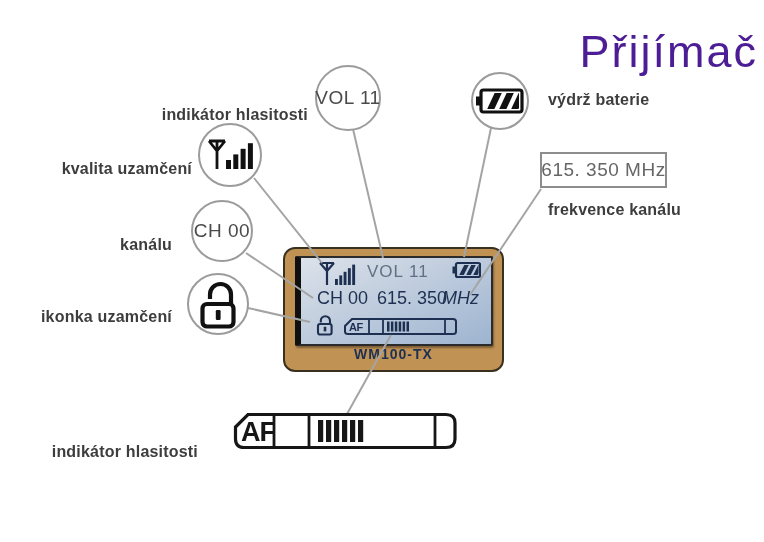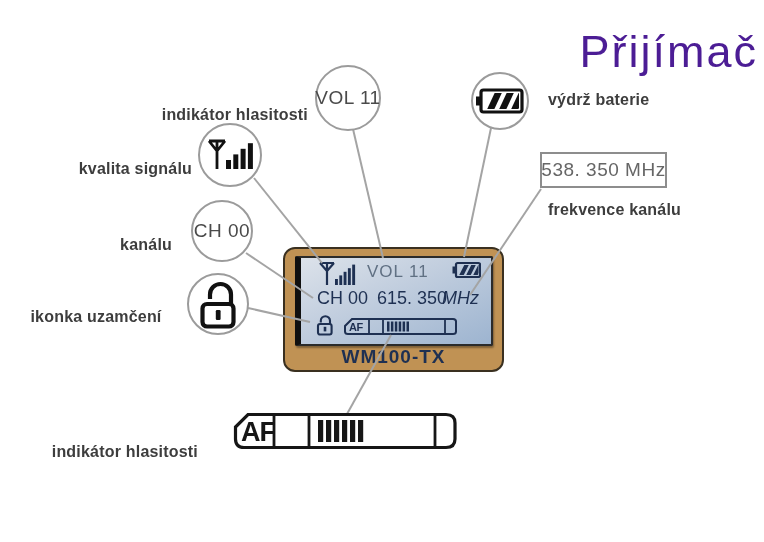--- a/index.html
+++ b/index.html
@@ -45,21 +45,21 @@
   .lcd-row2 { position:absolute; left:0; top:30px; width:100%; font-size:18px; color:#1e3052; white-space:nowrap; }
   .lcd-ch { position:absolute; left:16px; }
   .lcd-freq { position:absolute; left:76px; }
   .lcd-mhz { position:absolute; left:141px;font-style:italic; }
   .lcd-antenna { position:absolute; left:17px; top:2px; }
   .lcd-batt { position:absolute; left:151px; top:3px; }
   .lcd-lock { position:absolute; left:15px; top:57px; }
   .lcd-meter { position:absolute; left:43px; top:60px; }
   .model {
     position:absolute; left:0; right:0; top:97px; text-align:center;
-    font-size:19px; font-weight:bold; color:#1e3052; letter-spacing:1px;
+    font-size:14px; font-weight:bold; color:#1e3052; letter-spacing:1px;
   }
   .big-meter { position:absolute; left:233px; top:412px; z-index:2; }
 </style>
 </head>
 <body>
 
 <div class="stage">
 
   <div class="title">Přijímač</div>
 
@@ -128,23 +128,23 @@
       <line x1="353" y1="129" x2="383" y2="258"></line>
       <line x1="491" y1="128" x2="464" y2="257"></line>
       <line x1="246" y1="253" x2="313" y2="298"></line>
       <line x1="541" y1="189" x2="470" y2="295"></line>
       <line x1="248" y1="308" x2="310" y2="322"></line>
       <line x1="347" y1="414" x2="391" y2="335"></line>
     </g>
   </svg>
 
   <div class="lbl r" style="left:130px; top:90px; width:178px;">indikátor hlasitosti</div>
-  <div class="lbl r" style="left:58px; top:144px; width:134px;">kvalita signálu</div>
+  <div class="lbl r" style="left:58px; top:144px; width:134px;">kvalita uzamčení</div>
   <div class="lbl r" style="left:78px; top:220px; width:94px;">kanálu</div>
-  <div class="lbl r" style="left:20px; top:292px; width:152px;text-align:center;">ikonka uzamčení</div>
+  <div class="lbl r" style="left:20px; top:292px; width:152px;">ikonka uzamčení</div>
   <div class="lbl r" style="left:40px; top:427px; width:158px;">indikátor hlasitosti</div>
 
   <div class="lbl" style="left:548px; top:91px; width:150px;">výdrž baterie</div>
   <div class="lbl" style="left:548px; top:201px; width:170px;">frekvence kanálu</div>
 
   <div class="circle" style="left:315px; top:65px; width:66px; height:66px;">
     <span class="val">VOL 11</span>
   </div>
 
   <div class="circle" style="left:471px; top:72px; width:58px; height:58px;">
@@ -182,21 +182,21 @@
 
   <div class="circle" style="left:187px; top:273px; width:62px; height:62px;">
     <svg width="46" height="52" viewBox="0 0 46 52">
       <path d="M36,26 V16.5 A10.5,10.5 0 0 0 15,16.5 V21" stroke="#111" stroke-width="4.2" fill="none"></path>
       <rect x="7.5" y="26" width="31" height="22.5" rx="4.5" stroke="#111" stroke-width="4.2" fill="none"></rect>
       <rect x="20.8" y="32" width="4.8" height="10" rx="1.2" fill="#111"></rect>
     </svg>
   </div>
 
   <div class="freq-box">
-    <span>538. 350 MHz</span>
+    <span>615. 350 MHz</span>
   </div>
 
   <svg class="big-meter" width="225" height="38" viewBox="0 0 225 38">
     <path d="M15,2.5 H213 Q222,2.5 222,11 V27 Q222,35.5 213,35.5 H11 Q2.5,35.5 2.5,27 V15 Z" stroke="#161616" stroke-width="3.2" fill="#fff"></path>
     <line x1="41" y1="3" x2="41" y2="35" stroke="#161616" stroke-width="2.8"></line>
     <line x1="76" y1="3" x2="76" y2="35" stroke="#161616" stroke-width="2.8"></line>
     <line x1="202" y1="3" x2="202" y2="35" stroke="#161616" stroke-width="2.8"></line>
     <text x="8" y="29" font-size="27" font-weight="bold" fill="#161616" letter-spacing="-1">AF</text>
     <g>
         <rect x="85" y="8" width="5.2" height="22" fill="#161616"></rect>

